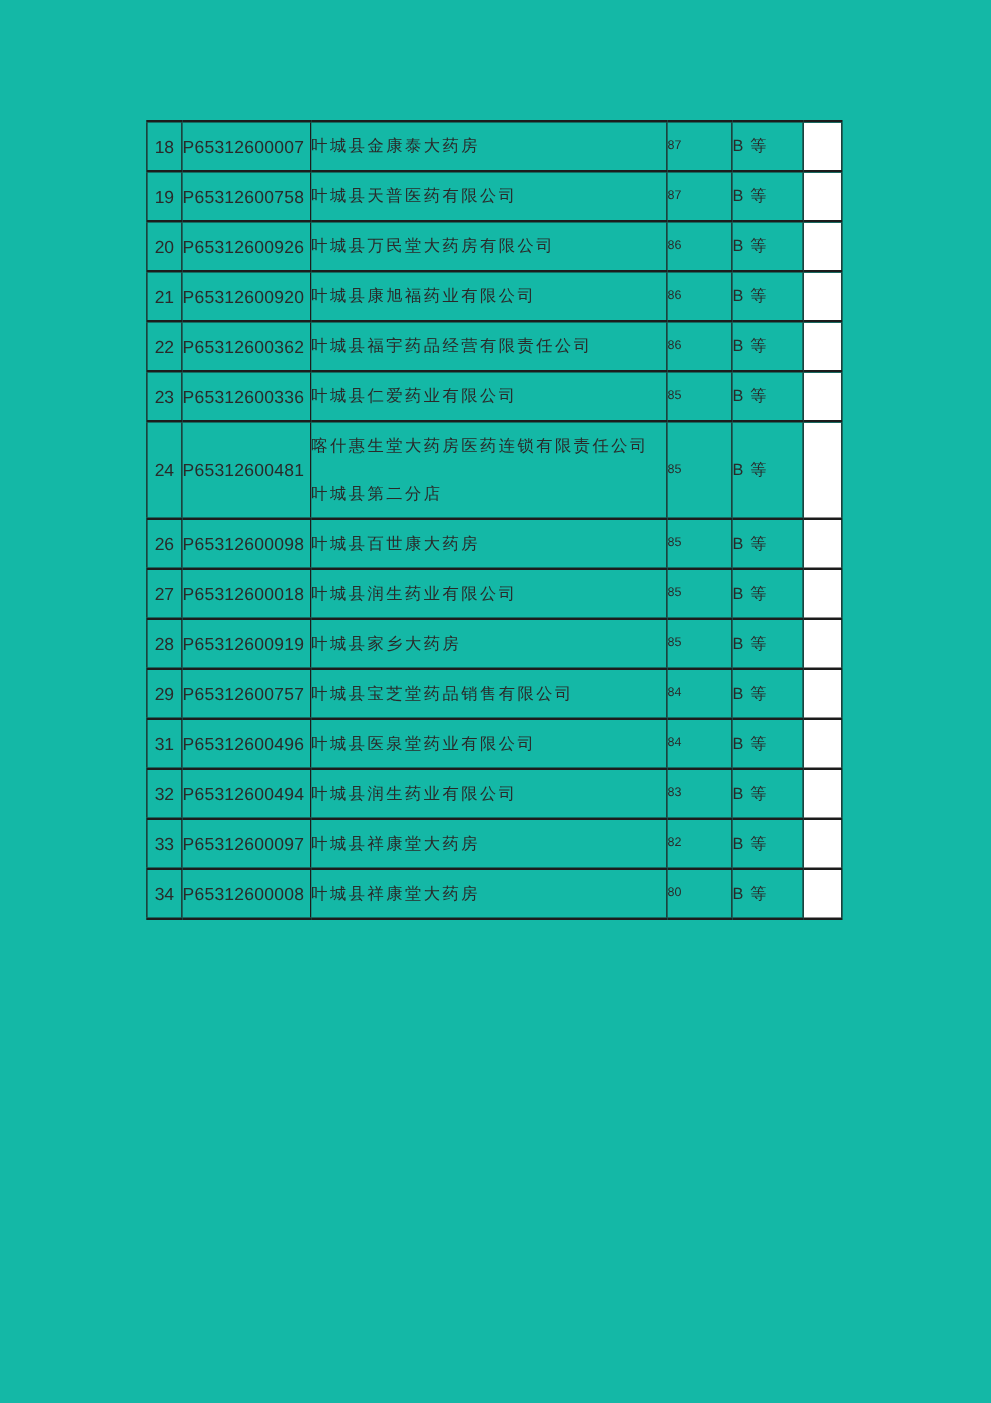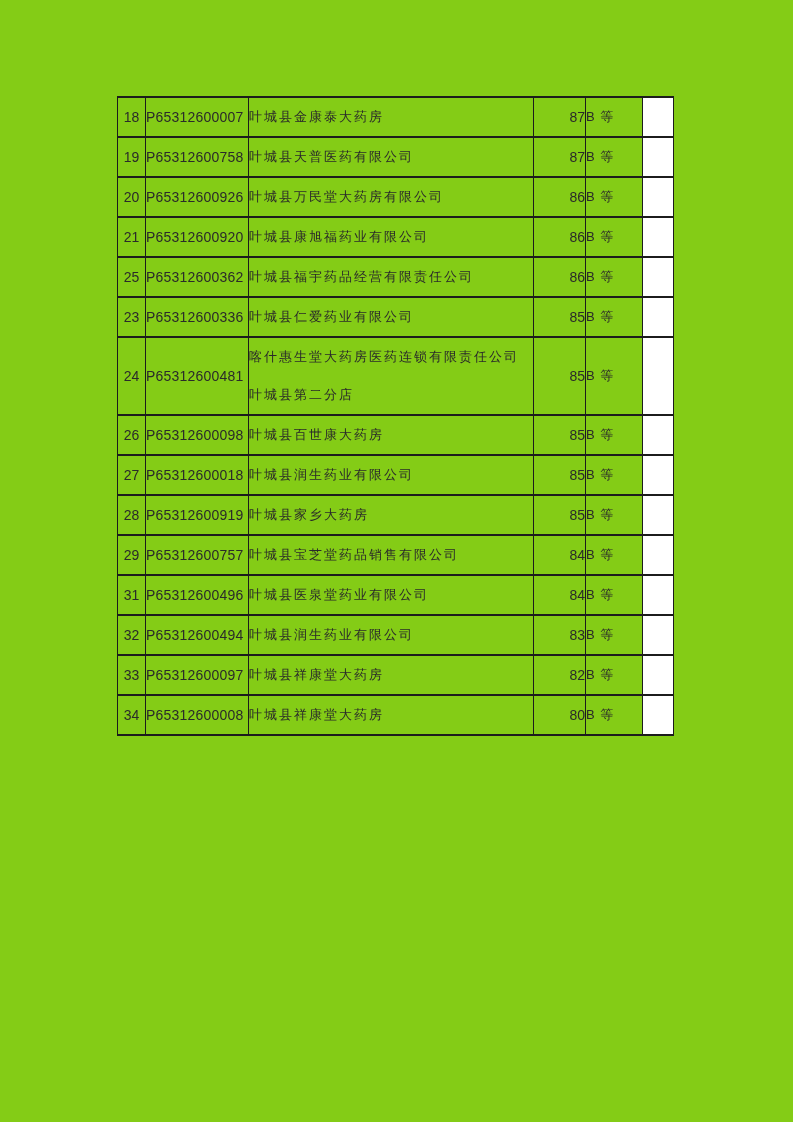--- a/index.html
+++ b/index.html
@@ -12,21 +12,21 @@
     height: 1122px;
     position: relative;
     font-family: "Liberation Sans", "DejaVu Sans", sans-serif;
     color: #222222;
   }
   .page {
     position: absolute;
     left: 0; top: 0;
     width: 793px;
     height: 1122px;
-    background: #84cc16;
+    background: #14b8a6;
   }
   table.rating-table {
     position: absolute;
     left: 117px;
     top: 96px;
     width: 556px;
     border-collapse: collapse;
     table-layout: fixed;
   }
   table.rating-table td {
@@ -54,22 +54,22 @@
     white-space: nowrap;
   }
   td.c-name {
     font-size: 13px;
     letter-spacing: 2px;
     color: #2a2a2a;
     word-break: break-all;
     line-height: 38.8px;
   }
   td.c-score {
-    text-align: right;
-    font-size: 14px;
+    text-align: left;
+    font-size: 10px;
     color: #2a2a2a;
   }
   td.c-grade {
     font-size: 13px;
     letter-spacing: 1px;
     color: #2a2a2a;
     white-space: nowrap;
   }
   td.c-extra { background: #ffffff; }
 </style>
@@ -113,21 +113,21 @@
   </tr>
         <tr class="row">
     <td class="c-no">21</td>
     <td class="c-id">P65312600920</td>
     <td class="c-name">叶城县康旭福药业有限公司</td>
     <td class="c-score">86</td>
     <td class="c-grade">B 等</td>
     <td class="c-extra"></td>
   </tr>
         <tr class="row">
-    <td class="c-no">25</td>
+    <td class="c-no">22</td>
     <td class="c-id">P65312600362</td>
     <td class="c-name">叶城县福宇药品经营有限责任公司</td>
     <td class="c-score">86</td>
     <td class="c-grade">B 等</td>
     <td class="c-extra"></td>
   </tr>
         <tr class="row">
     <td class="c-no">23</td>
     <td class="c-id">P65312600336</td>
     <td class="c-name">叶城县仁爱药业有限公司</td>

